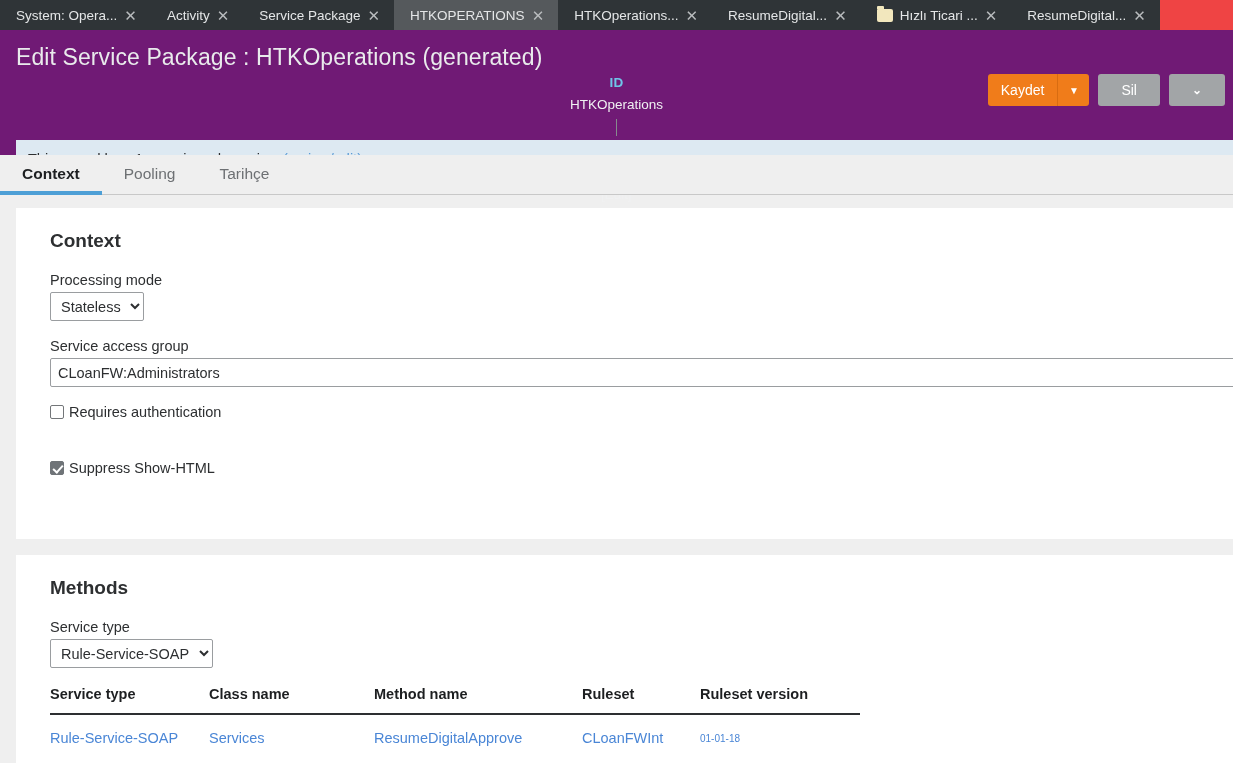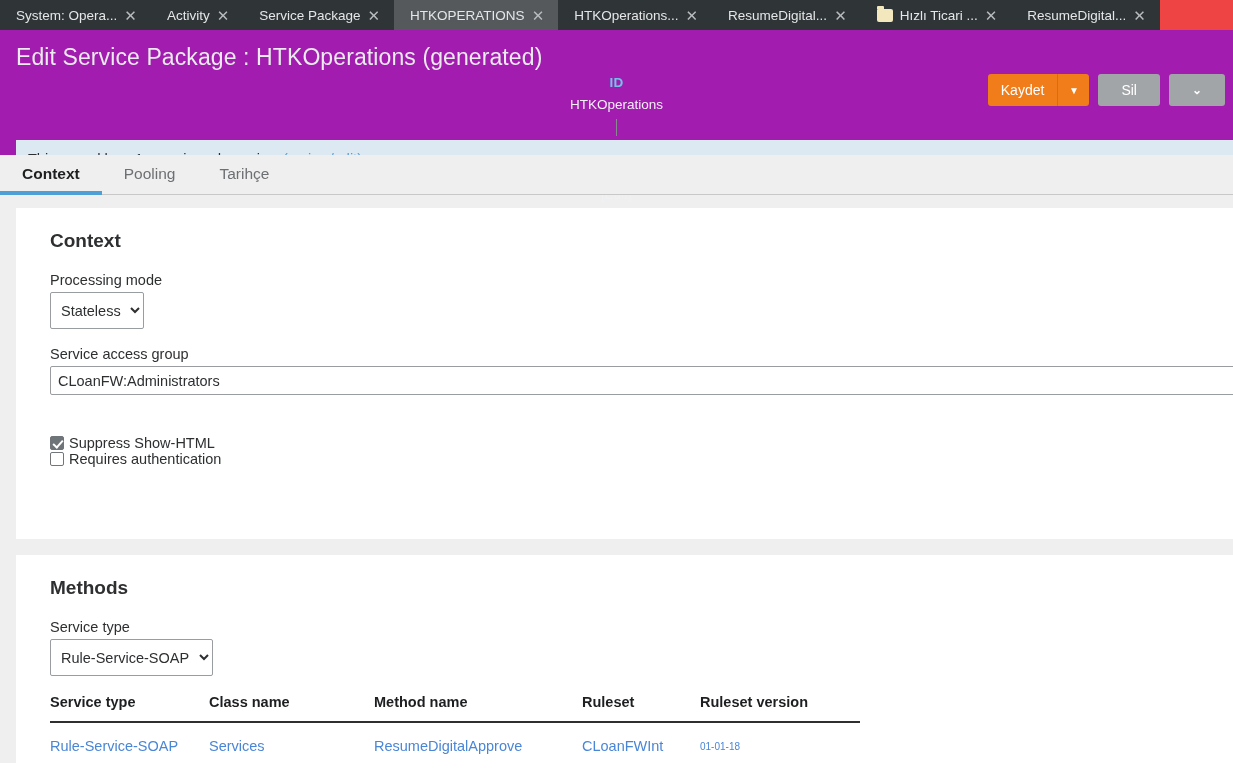--- a/index.html
+++ b/index.html
@@ -56,21 +56,21 @@
     content: "";
     position: absolute;
     top: -3px; left: 0;
     width: 7px; height: 3px;
     background: #f2e7bd;
     border-radius: 1px 1px 0 0;
   }
 
   
   .pagehead {
-    background: #a21caf;
+    background: #701a75;
     height: 125px;
     position: relative;
     padding: 12px 16px 0 16px;
   }
   .ptitle {
     color: #e9ebec;
     font-size: 23px;
     font-weight: 400;
     letter-spacing: .1px;
     line-height: 30px;
@@ -203,21 +203,21 @@
     margin-bottom: 4px;
   }
   select.fsel {
     font-family: "Liberation Sans", sans-serif;
     font-size: 14.5px;
     color: #2d2f31;
     padding: 4px 6px;
     border: 1px solid #9a9da0;
     border-radius: 2px;
     background: #fff;
-    height: 37px;
+    height: 29px;
   }
   input.ftext {
     font-family: "Liberation Sans", sans-serif;
     font-size: 14.5px;
     color: #2d2f31;
     padding: 4px 7px;
     border: 1px solid #9a9da0;
     border-radius: 2px;
     background: #fff;
     height: 29px;
@@ -377,28 +377,28 @@
       <select class="fsel">
         <option>Stateless</option>
       </select>
     </div>
 
     <div class="fgroup">
       <div class="flabel">Service access group</div>
       <input class="ftext" type="text" value="CLoanFW:Administrators" style="">
     </div>
 
+    <div class="cbrow">
+      <span class="cbox"></span>
+      <span>Requires authentication</span>
+    </div>
+
     <div class="cbrow gap">
       <span class="cbox on"></span>
       <span>Suppress Show-HTML</span>
-    </div>
-
-    <div class="cbrow">
-      <span class="cbox"></span>
-      <span>Requires authentication</span>
     </div>
   </div>
 
   <div class="card mth">
     <div class="sechead">Methods</div>
 
     <div class="fgroup">
       <div class="flabel">Service type</div>
       <select class="fsel">
         <option>Rule-Service-SOAP</option>

